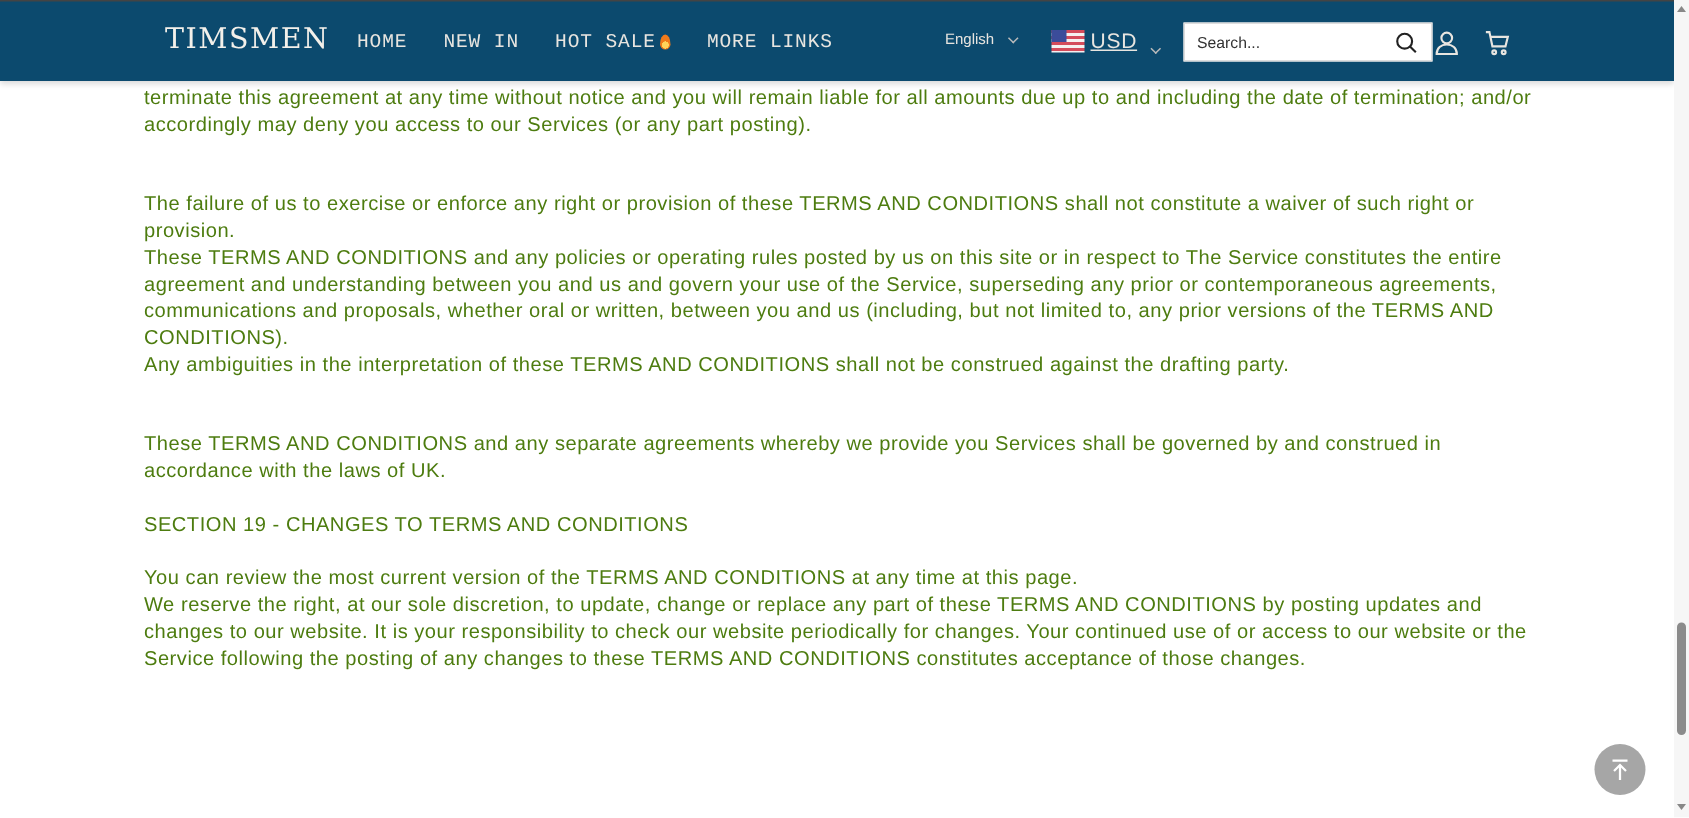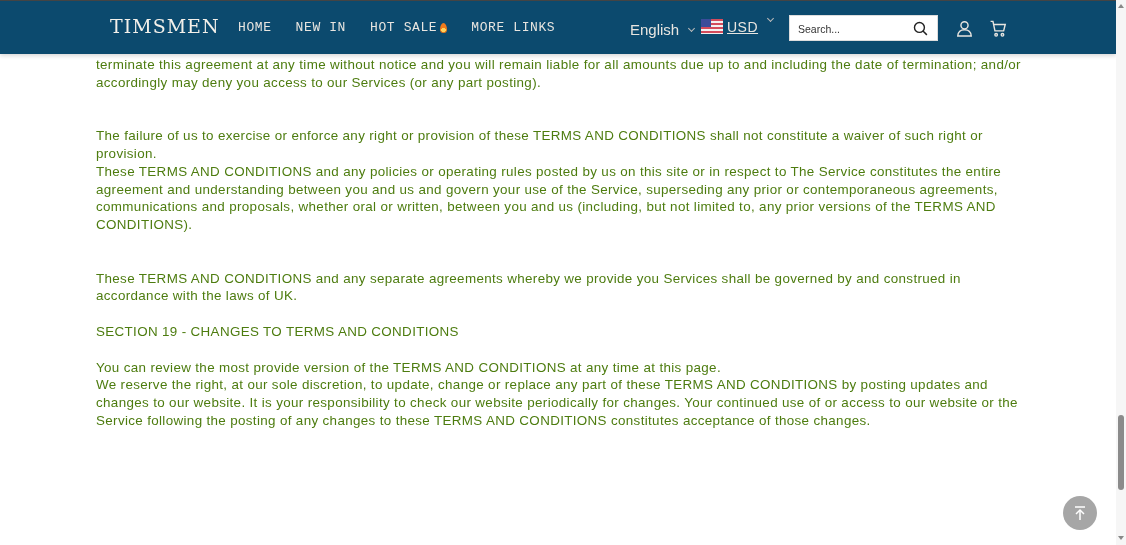--- a/index.html
+++ b/index.html
@@ -26,30 +26,30 @@
   .nav-item {
     font-family:Liberation Mono, monospace; font-size:13px; letter-spacing:0.6px;
     color:#e8e5e0; margin-right:24px; cursor:pointer; white-space:nowrap;
     display:flex; align-items:center;
   }
   .flame { display:inline-block; width:7px; height:10px; margin-left:3px;
     background:radial-gradient(circle at 50% 70%, #ffd35a 0 30%, #f07a1a 31% 100%);
     border-radius:50% 50% 50% 50% / 65% 65% 35% 35%; }
 
   .lang { position:absolute; left:630px; top:20px; font-family:"Liberation Sans",sans-serif;
-    font-size:15px; color:#e8e5e0; display:flex; align-items:center; cursor:pointer; }
+    font-size:10px; color:#e8e5e0; display:flex; align-items:center; cursor:pointer; }
   .chev { display:inline-block; width:4px; height:4px; border-right:1px solid #bbb; border-bottom:1px solid #bbb;
     transform:rotate(45deg); margin-left:10px; margin-top:-3px; }
-  .currency { position:absolute; left:701px; top:18px; display:flex; align-items:flex-start; cursor:pointer;
+  .currency { position:absolute; left:701px; top:18px; display:flex; align-items:flex-end; cursor:pointer;
     font-family:"Liberation Sans",sans-serif; font-size:14px; color:#e8e5e0; letter-spacing:0.5px;text-decoration:underline; }
   .flag { width:22px; height:15px; position:relative; margin-right:4px;
     background:repeating-linear-gradient(to bottom,#d44b5b 0 2px,#f5f0f0 2px 4px); }
   .flag::before { content:""; position:absolute; left:0; top:0; width:10px; height:8px; background:#3b4c9a; }
 
-  .search { position:absolute; left:789px; top:14px; width:149px; height:26px; background:#fff; border:1px solid #ddd; box-sizing:border-box; }
+  .search { position:absolute; left:789px; top:14px; width:166px; height:26px; background:#fff; border:1px solid #ddd; box-sizing:border-box; }
   .search input { border:none; outline:none; position:absolute; left:8px; top:5px; width:110px; height:16px;
     font-family:"Liberation Sans",sans-serif; font-size:10.5px; color:#333; background:transparent; padding:0; }
   .search input::placeholder { color:#333; }
   .search-icon { position:absolute; right:8px; top:4px; width:17px; height:17px; cursor:pointer; }
 
   .account-icon { position:absolute; left:955px; top:18px; width:19px; height:19px; cursor:pointer; }
   .cart-icon { position:absolute; left:989px; top:18px; width:19px; height:19px; cursor:pointer; }
 
   
   .content { position:absolute; left:96px; top:56px; width:930px;
@@ -74,29 +74,30 @@
 <div class="viewport">
 
   <div class="content">
     <p>terminate this agreement at any time without notice and you will remain liable for all amounts due up to and including the date of termination; and/or</p>
     <p>accordingly may deny you access to our Services (or any part posting).</p>
     <div class="gap"></div>
 
     <div class="gap"></div>
     <p>The failure of us to exercise or enforce any right or provision of these TERMS AND CONDITIONS shall not constitute a waiver of such right or provision.</p>
     <p>These TERMS AND CONDITIONS and any policies or operating rules posted by us on this site or in respect to The Service constitutes the entire agreement and understanding between you and us and govern your use of the Service, superseding any prior or contemporaneous agreements, communications and proposals, whether oral or written, between you and us (including, but not limited to, any prior versions of the TERMS AND CONDITIONS).</p>
+    <p>Any ambiguities in the interpretation of these TERMS AND CONDITIONS shall not be construed against the drafting party.</p>
     <div class="gap"></div>
 
     <div class="gap"></div>
     <p>These TERMS AND CONDITIONS and any separate agreements whereby we provide you Services shall be governed by and construed in accordance with the laws of UK.</p>
     <div class="gap"></div>
 
     <p>SECTION 19 - CHANGES TO TERMS AND CONDITIONS</p>
     <div class="gap"></div>
-    <p>You can review the most provide version of the TERMS AND CONDITIONS at any time at this page.</p>
+    <p>You can review the most current version of the TERMS AND CONDITIONS at any time at this page.</p>
     <p>We reserve the right, at our sole discretion, to update, change or replace any part of these TERMS AND CONDITIONS by posting updates and changes to our website. It is your responsibility to check our website periodically for changes. Your continued use of or access to our website or the Service following the posting of any changes to these TERMS AND CONDITIONS constitutes acceptance of those changes.</p>
   </div>
 
   <div class="header">
     <div class="logo">TIMSMEN</div>
     <div class="nav">
       <div class="nav-item">
           <span>HOME</span>
         </div>
       <div class="nav-item">

